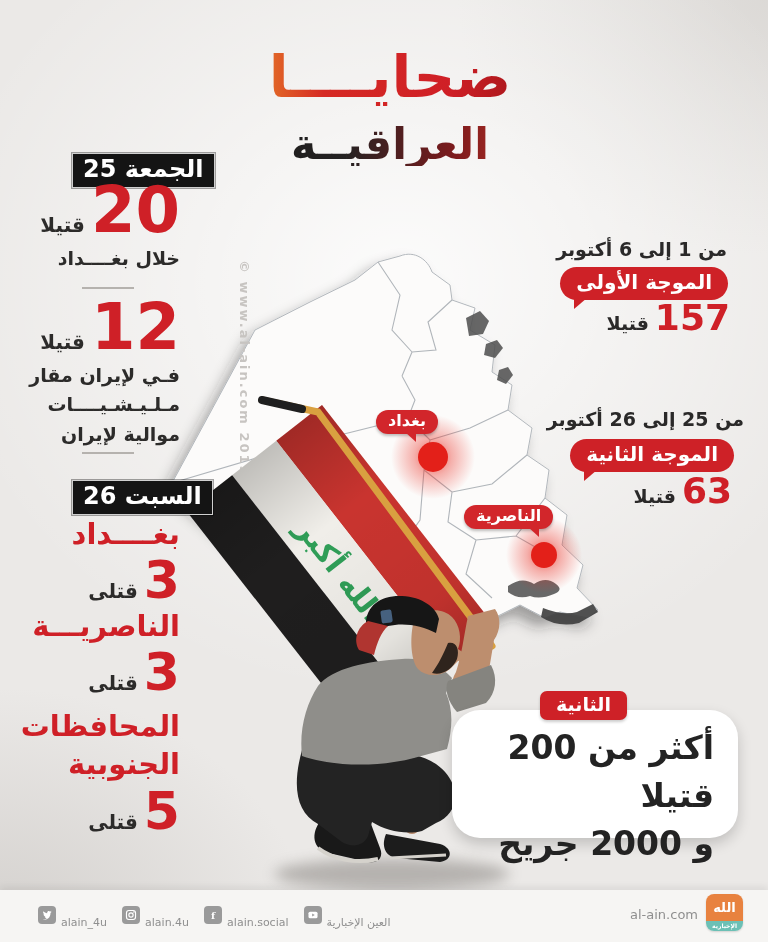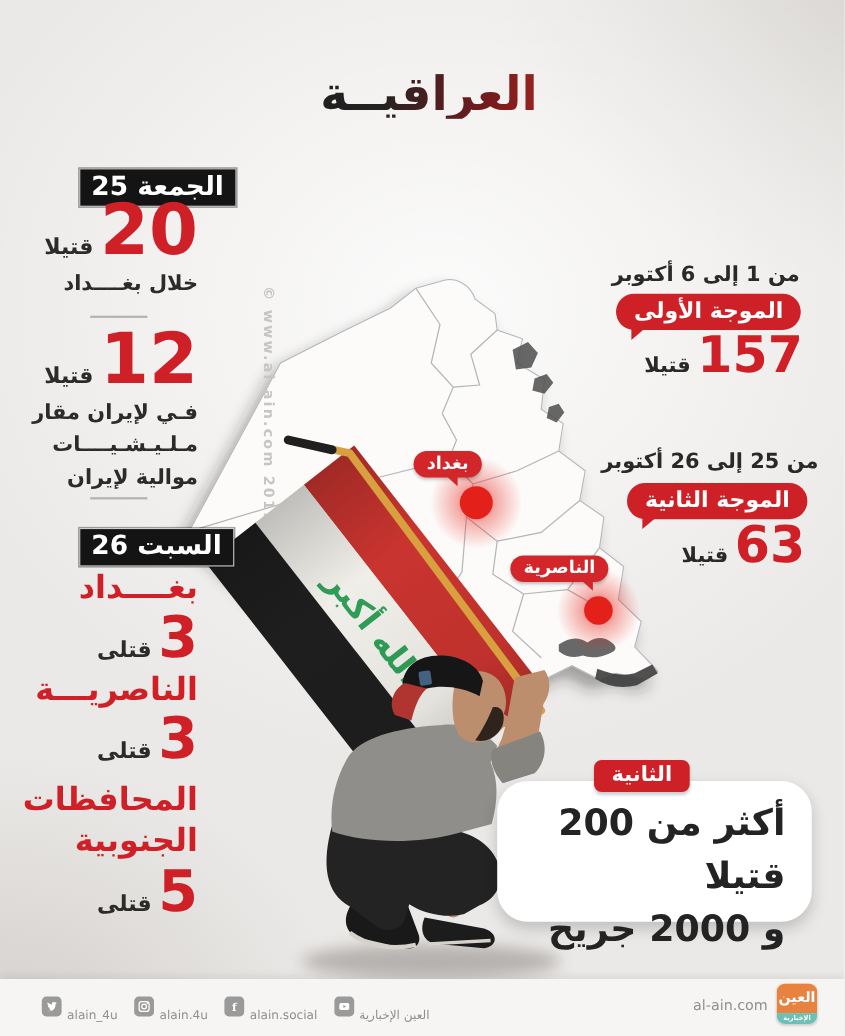--- a/index.html
+++ b/index.html
@@ -51,21 +51,21 @@
   .wperiod{font-size:19px;font-weight:bold;color:#2a2929;white-space:nowrap;text-align:right;}
   .wbubble{
     position:relative;display:inline-block;background:#ce2127;color:#fff;
     font-size:20px;font-weight:bold;padding:3px 16px 6px;border-radius:17px;white-space:nowrap;
   }
   .wbubble:after{
     content:"";position:absolute;left:14px;bottom:-9px;width:0;height:0;
     border-top:11px solid #ce2127;border-right:13px solid transparent;
   }
   .wnum{line-height:.95;white-space:nowrap;text-align:right;}
-  .wnum .big{font-size:46px;font-weight:bold;color:#cf2027;letter-spacing:-1px;}
+  .wnum .big{font-size:36px;font-weight:bold;color:#cf2027;letter-spacing:-1px;}
   .wnum .unit{font-size:19px;font-weight:bold;color:#2a2929;margin-right:6px;}
 
   
   .citybubble{
     position:relative;background:#d2262b;color:#fff;font-size:16px;font-weight:bold;
     padding:1px 12px 4px;border-radius:14px;white-space:nowrap;display:inline-block;
     box-shadow:0 2px 3px rgba(0,0,0,.25);
   }
   .citybubble.bg:after{
     content:"";position:absolute;left:46%;bottom:-8px;width:0;height:0;
@@ -186,20 +186,21 @@
       <path d="M448,681 L491,665 C498,678 496,693 486,703 L457,712 C448,702 444,689 448,681 Z" fill="#85847f"></path>
       <path d="M414,620 C424,608 442,607 452,617 C460,625 462,639 458,649 L464,653 C466,657 462,661 458,661 L450,669 C440,677 426,677 418,669 C410,659 410,635 414,620 Z" fill="#bd8e6e"></path>
       <path d="M448,643 C456,641 460,649 457,659 C453,669 442,676 432,673 C438,665 444,653 448,643 Z" fill="#2f241d"></path>
       <path d="M366,624 C366,605 382,595 402,596 C422,597 436,607 439,619 L436,633 C418,623 392,621 376,631 Z" fill="#161616"></path>
       <path d="M368,621 C357,627 353,640 359,650 L374,655 C377,643 381,632 388,626 Z" fill="#b03530"></path>
       <rect x="381" y="610" width="11" height="13" rx="2" fill="#46617f" transform="rotate(-8 386 616)"></rect>
     </g>
   </svg>
 
   <div class="ov title">
+    <div class="t1">ضحايــــا</div>
     <div class="t3">العراقيــة</div>
   </div>
 
   <div class="ov daybadge" style="left:72px;top:153px;">الجمعة 25</div>
 
   <div class="ov statblock rtl" style="top:180px;">
     <div class="numrow">
       <span class="big">20</span><span class="unit">قتيلا</span>
     </div>
     <div class="desc">خلال بغــــداد</div>
@@ -304,18 +305,18 @@
           <svg width="14" height="14" viewBox="0 0 17 17">
               <rect x="3" y="4.5" width="11" height="8" rx="2" fill="#fff"></rect>
               <polygon points="7.5,6.8 7.5,10.2 10.6,8.5" fill="#9a9a9a"></polygon>
             </svg>
         </span>
         <span class="soclabel">العين الإخبارية</span>
       </div>
     </div>
     <div class="website">al-ain.com</div>
     <div class="brandlogo">
-      <div class="lg-top">العين</div>
+      <div class="lg-top">الله</div>
       <div class="lg-bot">الإخبارية</div>
     </div>
   </div>
 
 </div>
 
 </body></html>

